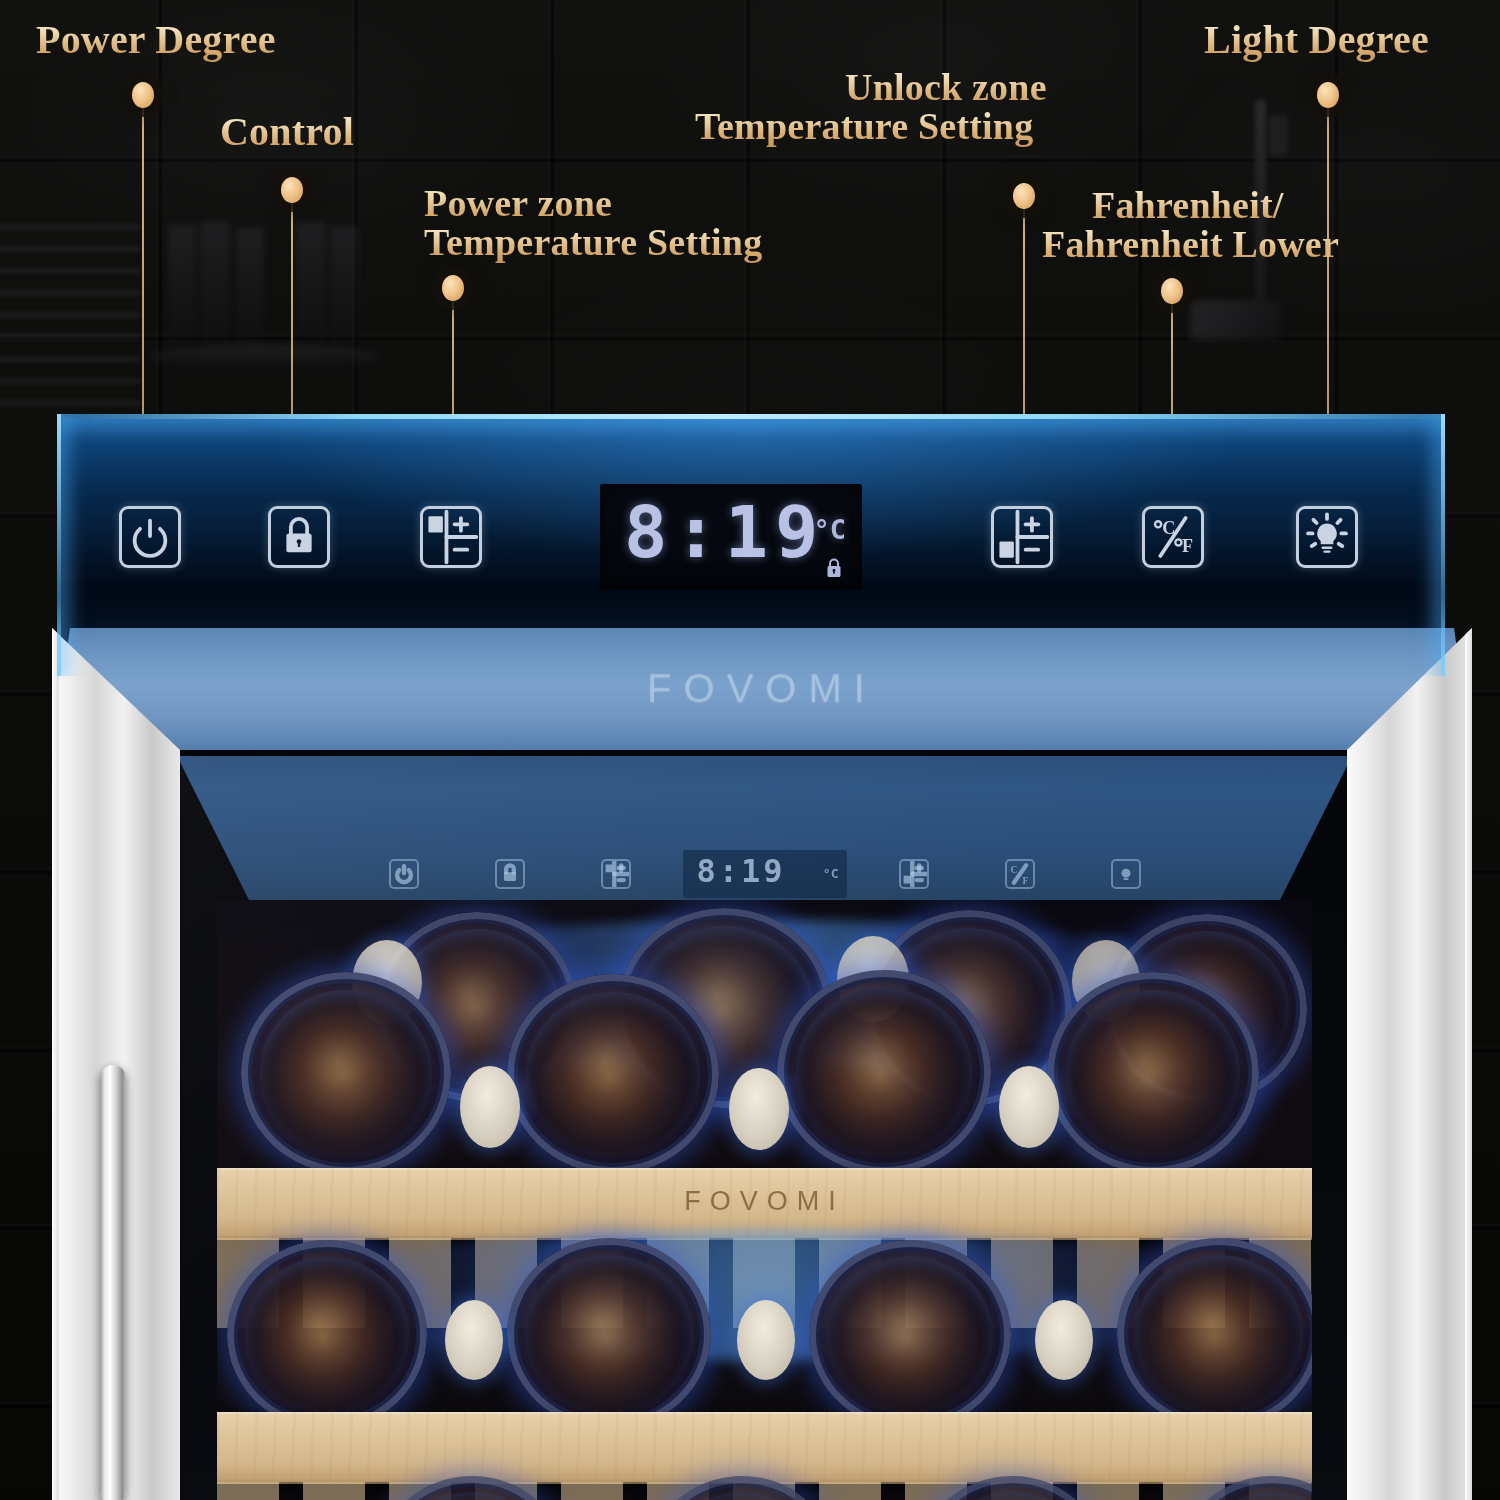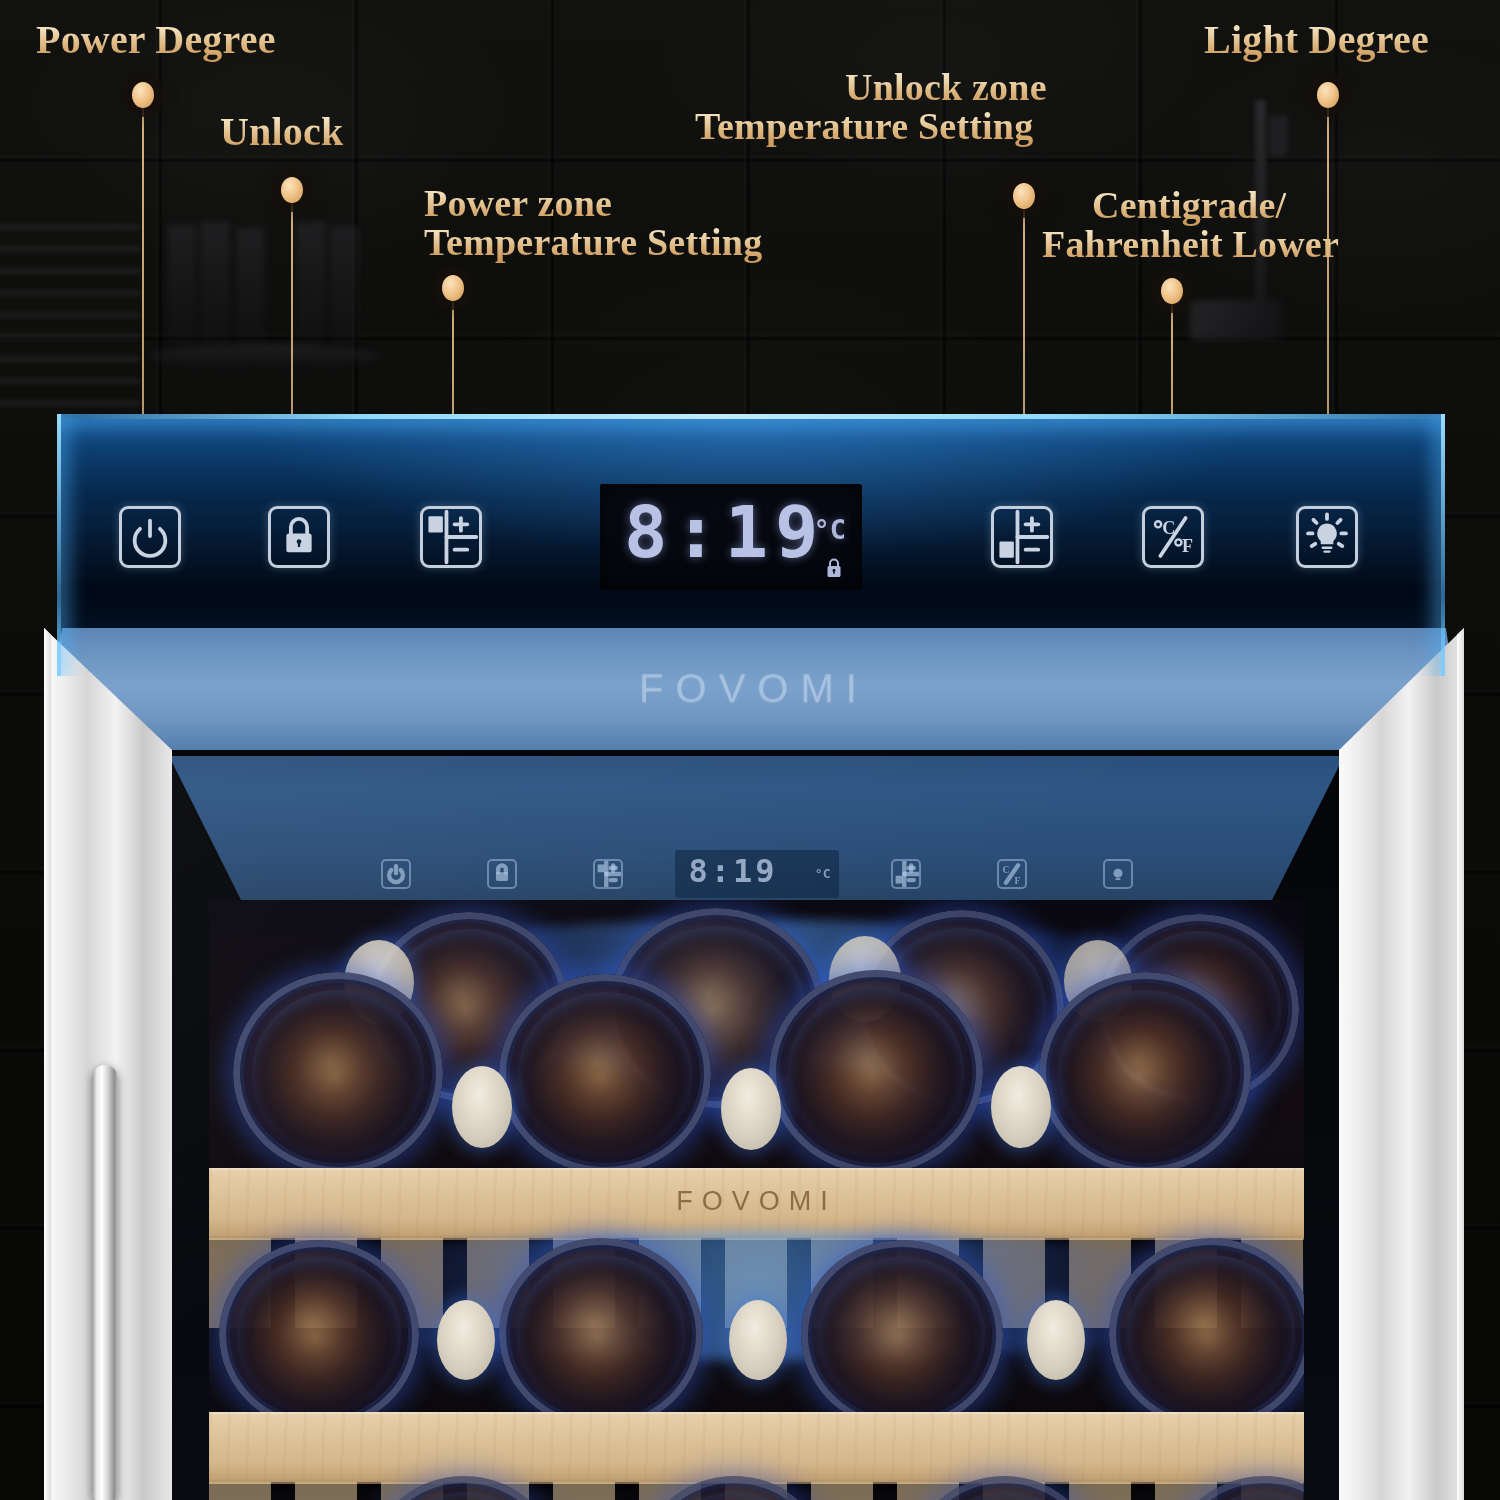--- a/index.html
+++ b/index.html
@@ -160,21 +160,21 @@
     color:#aeb7da;
     text-shadow:0 0 8px rgba(150,165,230,.5);
   }
   #lcd-lock {
     position:absolute; right:18px; bottom:10px;
     width:20px; height:23px;
   }
   #lcd-lock svg { display:block; width:100%; height:100%; }
 
   
-  #cooler { position:absolute; left:4px; top:610px; width:1409px; height:890px; }
+  #cooler { position:absolute; left:12px; top:610px; width:1409px; height:890px; }
 
   #cooler-body {
     position:absolute; left:165px; top:140px; width:1175px; height:750px;
     background:linear-gradient(to bottom,#05060a 0%, #0a0b10 100%);
     overflow:hidden;
   }
 
   
   #glass-top {
     position:absolute; left:40px; top:18px; width:1420px; height:128px;
@@ -341,35 +341,35 @@
   <div id="utensil2"></div>
   <div id="utensil3"></div>
 </div>
 
 <div id="callouts">
 
   <div class="callout-label cl-1line" style="left:36px; top:18px;">Power Degree</div>
   <div class="leader-line" style="left:142px; top:104px; height:401px;"></div>
   <div class="leader-dot" style="left:132px; top:82px;"></div>
 
-  <div class="callout-label cl-1line" style="left:220px; top:110px;">Unlock</div>
+  <div class="callout-label cl-1line" style="left:220px; top:110px;">Control</div>
   <div class="leader-line" style="left:291px; top:199px; height:306px;"></div>
   <div class="leader-dot" style="left:281px; top:177px;"></div>
 
   <div class="callout-label cl-2line" style="left:424px; top:182px;">Power zone</div>
   <div class="callout-label cl-2line" style="left:424px; top:221px;">Temperature Setting</div>
   <div class="leader-line" style="left:452px; top:297px; height:208px;"></div>
   <div class="leader-dot" style="left:442px; top:275px;"></div>
 
   <div class="callout-label cl-2line" style="left:845px; top:66px;">Unlock zone</div>
   <div class="callout-label cl-2line" style="left:695px; top:105px;">Temperature Setting</div>
   <div class="leader-line" style="left:1023px; top:205px; height:300px;"></div>
   <div class="leader-dot" style="left:1013px; top:183px;"></div>
 
-  <div class="callout-label cl-2line" style="left:1092px; top:184px;">Centigrade/</div>
+  <div class="callout-label cl-2line" style="left:1092px; top:184px;">Fahrenheit/</div>
   <div class="callout-label cl-2line" style="left:1042px; top:223px;">Fahrenheit Lower</div>
   <div class="leader-line" style="left:1171px; top:300px; height:205px;"></div>
   <div class="leader-dot" style="left:1161px; top:278px;"></div>
 
   <div class="callout-label cl-1line" style="left:1204px; top:18px;">Light Degree</div>
   <div class="leader-line" style="left:1327px; top:104px; height:401px;"></div>
   <div class="leader-dot" style="left:1317px; top:82px;"></div>
 </div>
 
 <div id="panel">

